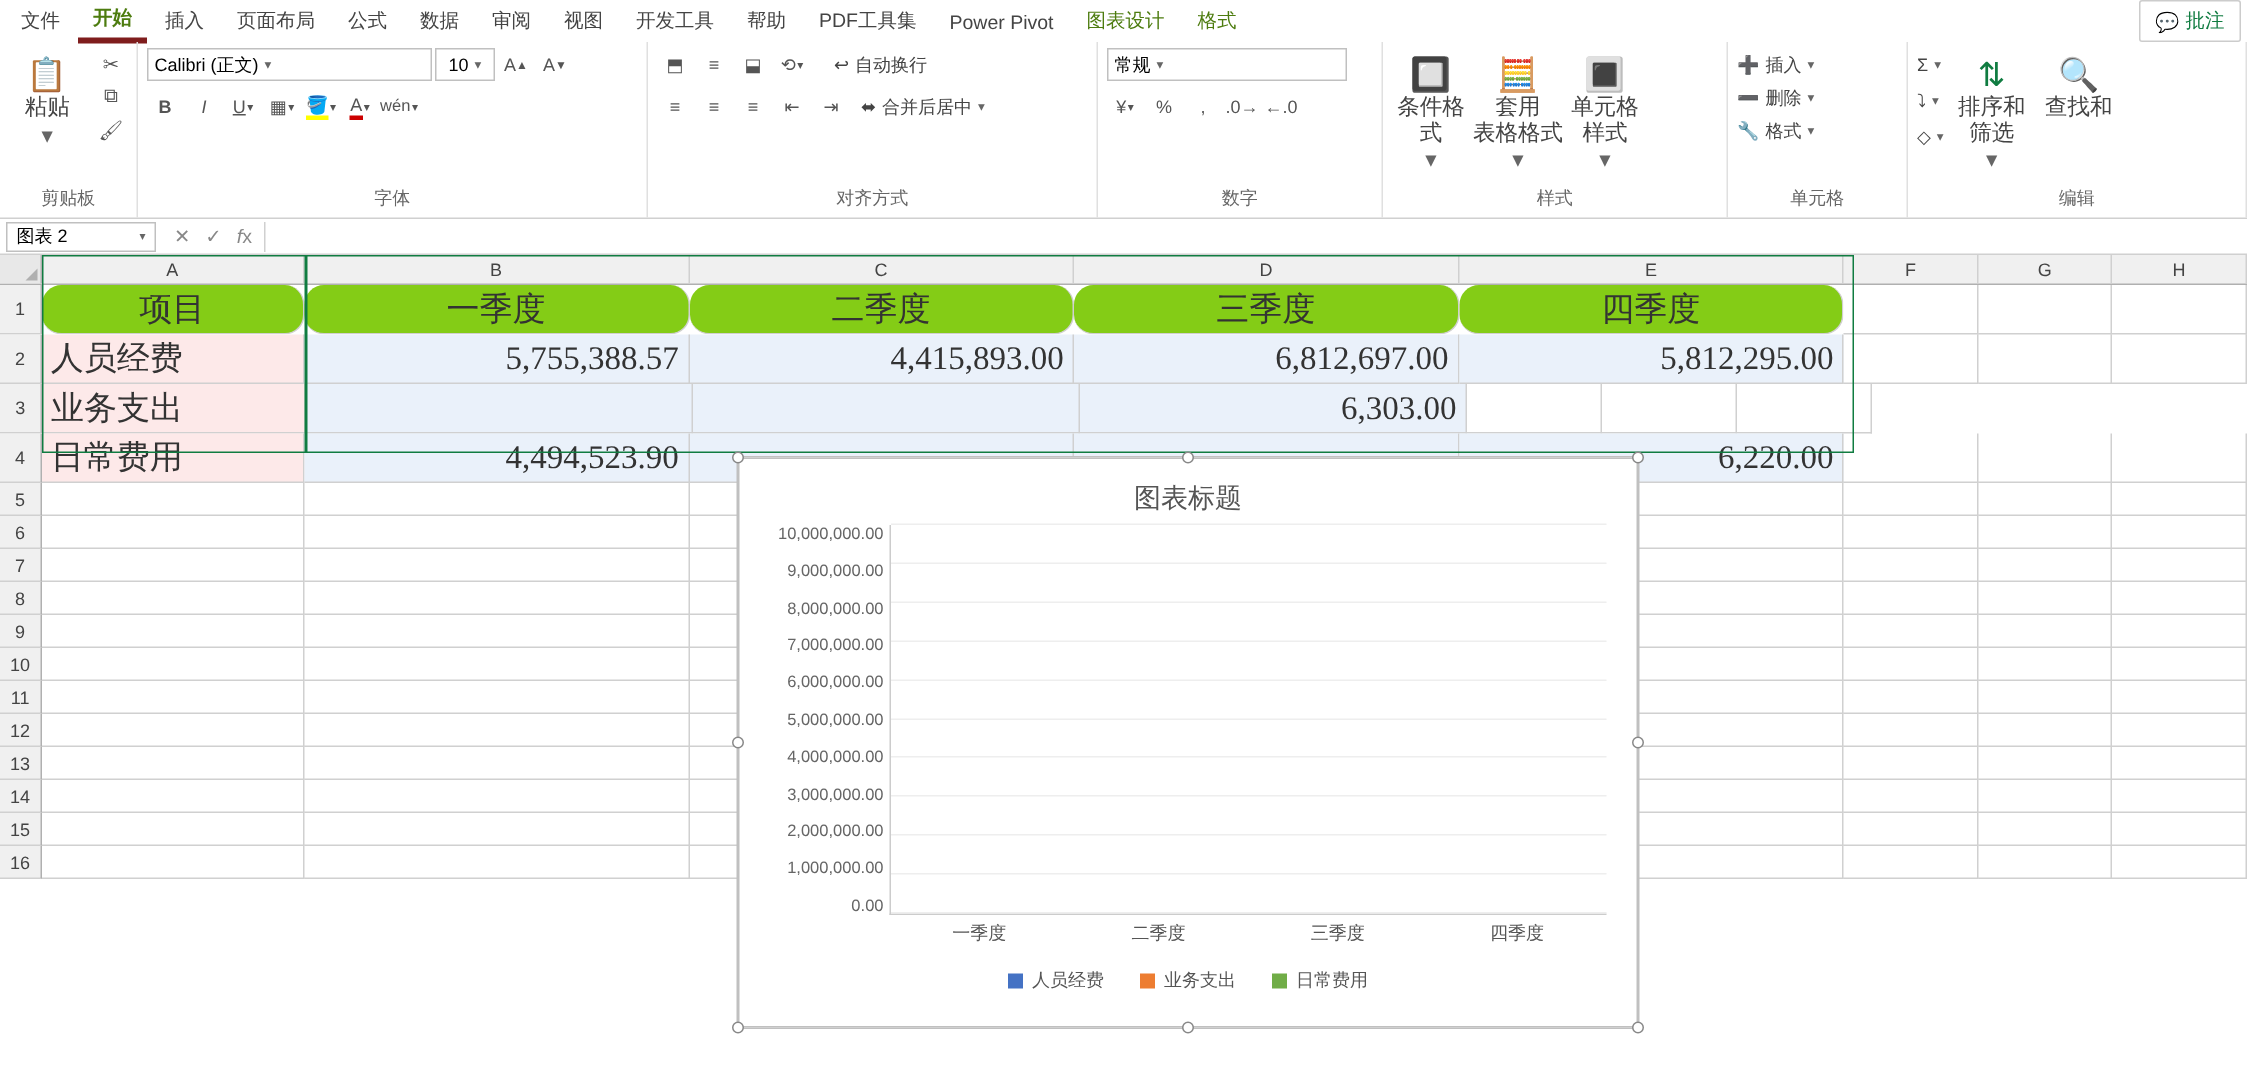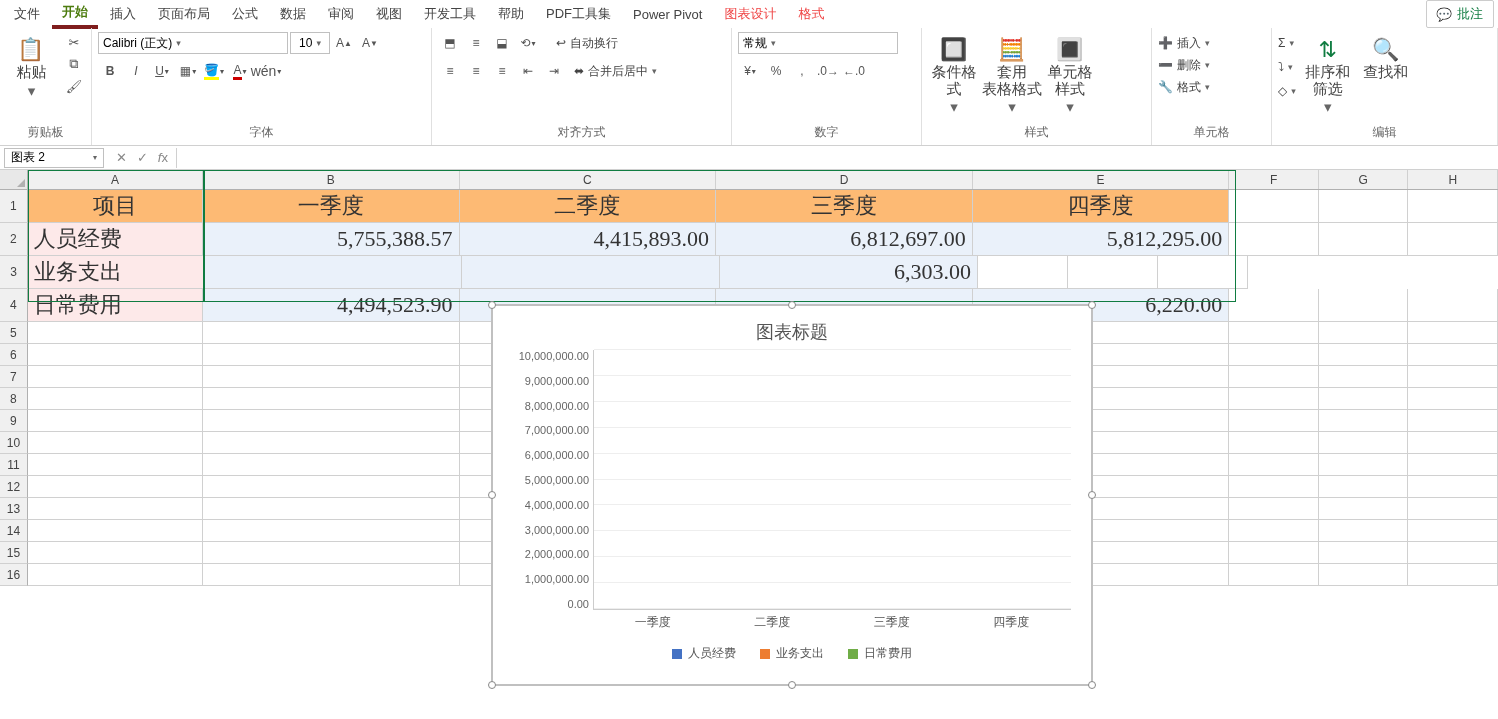--- a/index.html
+++ b/index.html
@@ -20,21 +20,21 @@
   background: #fff;
   font-size: 13px;
   gap: 2px;
 }
 .menu-item {
   padding: 4px 10px;
   color: #444;
   cursor: pointer;
 }
 .menu-item.active { color: #4d7c0f; border-bottom: 4px solid #7f1d1d; font-weight: 600; }
-.menu-item.ctx { color: #ef4444; text-align: center; }
+.menu-item.ctx { color: #4d7c0f; text-align: center; }
 .menu-spacer { flex: 1; }
 .menu-comment {
   display: flex; align-items: center; gap: 4px;
   color: #107c41; padding: 4px 10px; border: 1px solid #ccc; border-radius: 2px;
 }
 
 
 .ribbon {
   display: flex;
   height: 118px;
@@ -92,21 +92,21 @@
 .col-D { width:258px; }
 .col-E { width:258px; }
 .col-narrow { width:90px; }
 
 .grid-rows { }
 .row { display:flex; height:33px; }
 .row.short { height:22px; }
 .row-h { width:28px; background:#f0f0f0; border-right:1px solid #b0b0b0; border-bottom:1px solid #d0d0d0; text-align:center; font-size:12px; color:#444; display:flex; align-items:center; justify-content:center; }
 .cell { border-right:1px solid #d0d0d0; border-bottom:1px solid #d0d0d0; padding:0 6px; display:flex; align-items:center; font-size:22px; font-family:"SimSun","NSimSun",serif; color:#333; }
 .cell.num { justify-content:flex-end; }
-.hdr-cell { background:#fdba74; justify-content:center; font-family:"KaiTi","SimSun",serif; }
+.hdr-cell { background:#84cc16; justify-content:center; font-family:"KaiTi","SimSun",serif;border-radius:13px; }
 .item-cell { background:#fde9e9; }
 .data-cell { background:#eaf1fa; }
 
 
 .sel-frame { position:absolute; border:1px solid #107c41; pointer-events:none; }
 .sel-a { left:28px; top:0; width:176px; height:132px; }
 .sel-b { left:204px; top:0; width:1032px; height:132px; }
 
 
 .chart-object {
@@ -213,21 +213,21 @@
         <div class="ic-box dd">
             <span>▦</span>
           </div>
         <div class="ic-box dd">
             <span style="border-bottom:3px solid #ffff00;">🪣</span>
           </div>
         <div class="ic-box dd">
             <span style="border-bottom:3px solid #c00;">A</span>
           </div>
         <div class="ic-box dd">
-            <span style="font-size:14px;">wén</span>
+            <span style="font-size:11px;">wén</span>
           </div>
       </div>
     </div>
     <div class="ribbon-group-label">字体</div>
   </div>
 
   <div class="ribbon-group" style="width:300px;">
     <div class="ribbon-group-body" style="flex-direction:column;gap:6px;">
       <div class="rb-row">
         <div class="ic-box">⬒</div>

